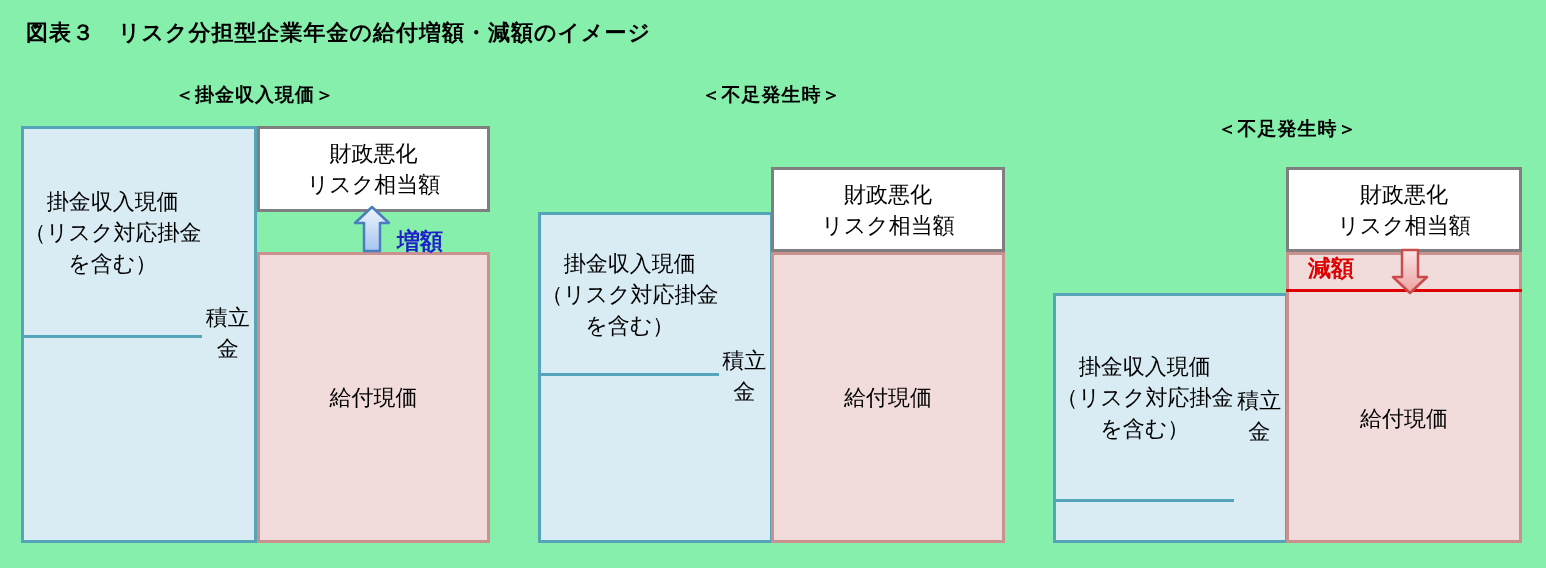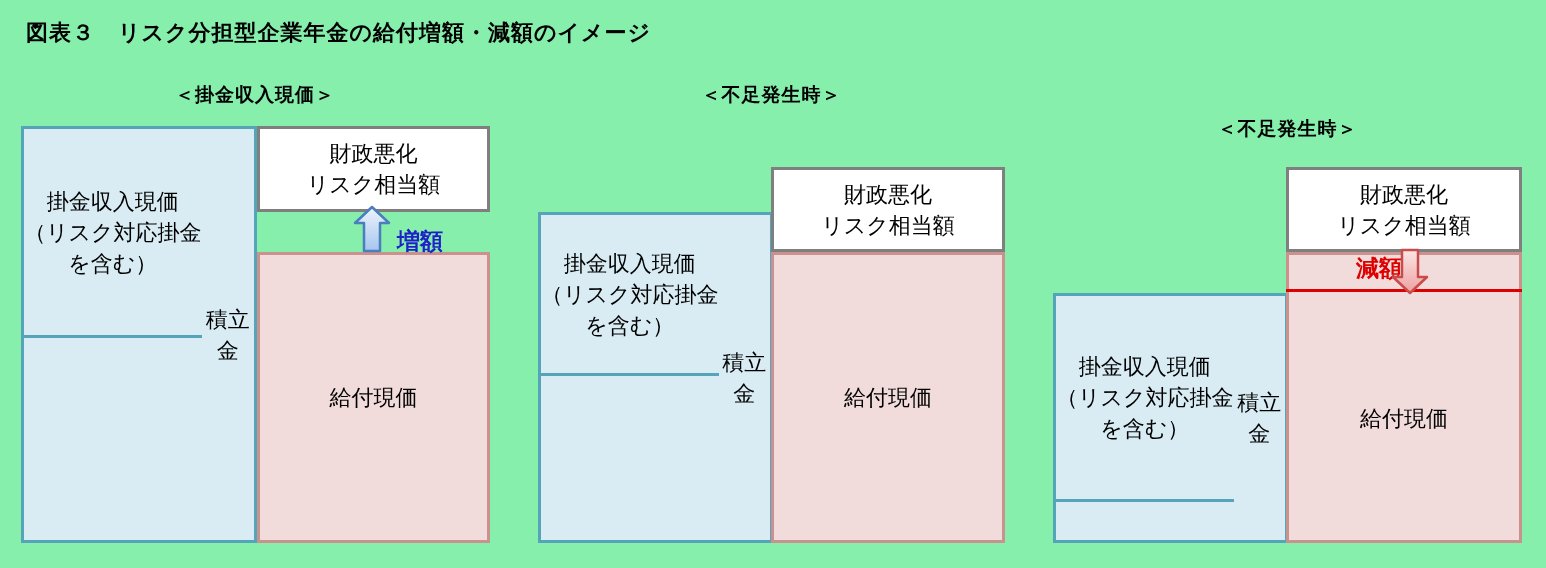--- a/index.html
+++ b/index.html
@@ -26,21 +26,21 @@
     background:var(--blue-fill,#d9ecf4);
     border:3px solid var(--blue-border,#55a4b9);
     flex-direction:row; align-items:stretch; justify-content:flex-start;
     z-index:1;
   }
   .blue .cell {
     display:flex; align-items:center; justify-content:center;
     white-space:pre-line; text-align:center;
   }
   .blue .cell.contribution { border-bottom:3px solid var(--blue-border,#55a4b9); }
-  .blue .cell.reserve { flex:1; }
+  .blue .cell.reserve { flex:1;font-family:Liberation Mono, monospace; }
   .risk {
     background:#ffffff; border:3px solid var(--risk-border,#7f7f7f); z-index:2;
   }
   .pink {
     background:var(--pink-fill,#f2dcdb);
     border:3px solid var(--pink-border,#c9928f); z-index:2;
   }
 
   
   .p1-header { left:21px;  width:468px; }
@@ -66,21 +66,21 @@
   .p3-blue   { left:1053px; top:293px; width:235px; height:250px; }
   .p3-blue .contribution { height:203px; }
   .p3-risk   { left:1286px; top:167px; width:236px; height:85px; }
   .p3-pink   { left:1286px; top:252px; width:236px; height:291px; padding-top:42px; }
   .red-line  {
     position:absolute; left:1286px; top:289px; width:236px; height:3px;
     background:var(--decrease-color,#dd0000); z-index:4;
   }
   .decrease-label {
     position:absolute; left:1308px; top:253px; font-size:23px; font-weight:bold;
-    color:var(--decrease-color,#dd0000); z-index:4;margin-left:48px;
+    color:var(--decrease-color,#dd0000); z-index:4;
   }
   .arrow-down { position:absolute; left:1391px; top:248px; width:38px; height:47px; z-index:4; }
 </style>
 </head>
 <body>
 
 <div class="canvas">
 
   <div class="fig-title">図表３　リスク分担型企業年金の給付増額・減額のイメージ</div>
 

